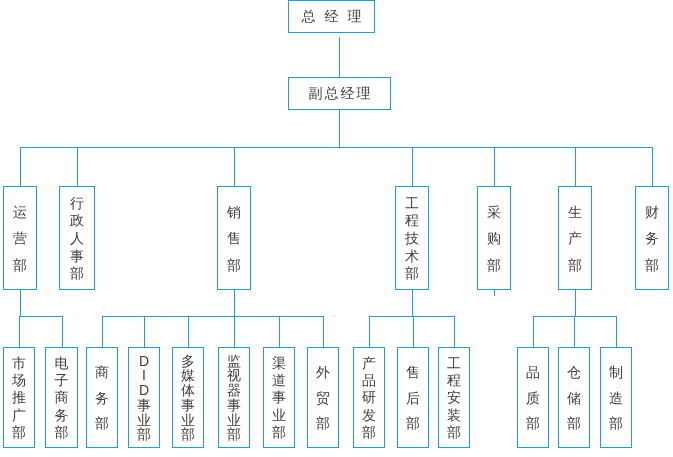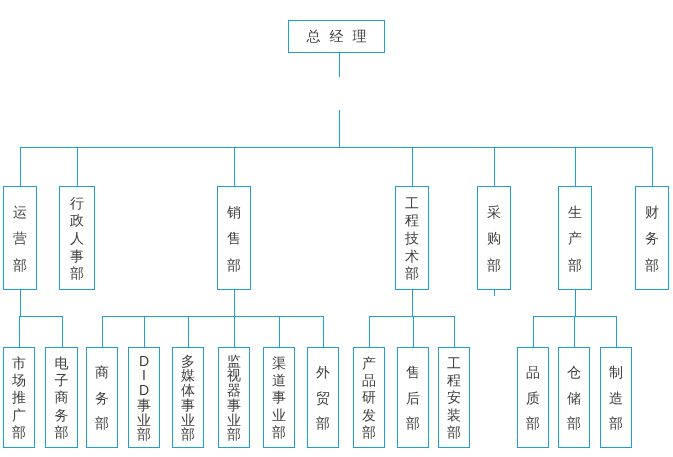--- a/index.html
+++ b/index.html
@@ -58,22 +58,25 @@
 
     <line x1="494" y1="290" x2="494" y2="296"></line>
 
     <line x1="575" y1="290" x2="575" y2="316"></line>
     <line x1="533" y1="316" x2="616" y2="316"></line>
     <line x1="533" y1="316" x2="533" y2="347"></line>
     <line x1="574" y1="316" x2="574" y2="347"></line>
     <line x1="616" y1="316" x2="616" y2="347"></line>
   </svg>
 
-  <div class="node" style="left:288px;top:20px;width:97px;height:33px">
+  <div class="node" style="left:288px;top:0;width:87px;height:33px">
     <span class="ls-wide">总经理</span>
+  </div>
+  <div class="node" style="left:288px;top:77px;width:103px;height:33px">
+    <span class="ls-tight">副总经理</span>
   </div>
 
   <div class="node" style="left:3px;top:186px;width:34px;height:104px">
     <span class="vtext">
         <span>运</span>
         <span>营</span>
         <span>部</span>
       </span>
   </div>
   <div class="node" style="left:59px;top:186px;width:36px;height:104px">

